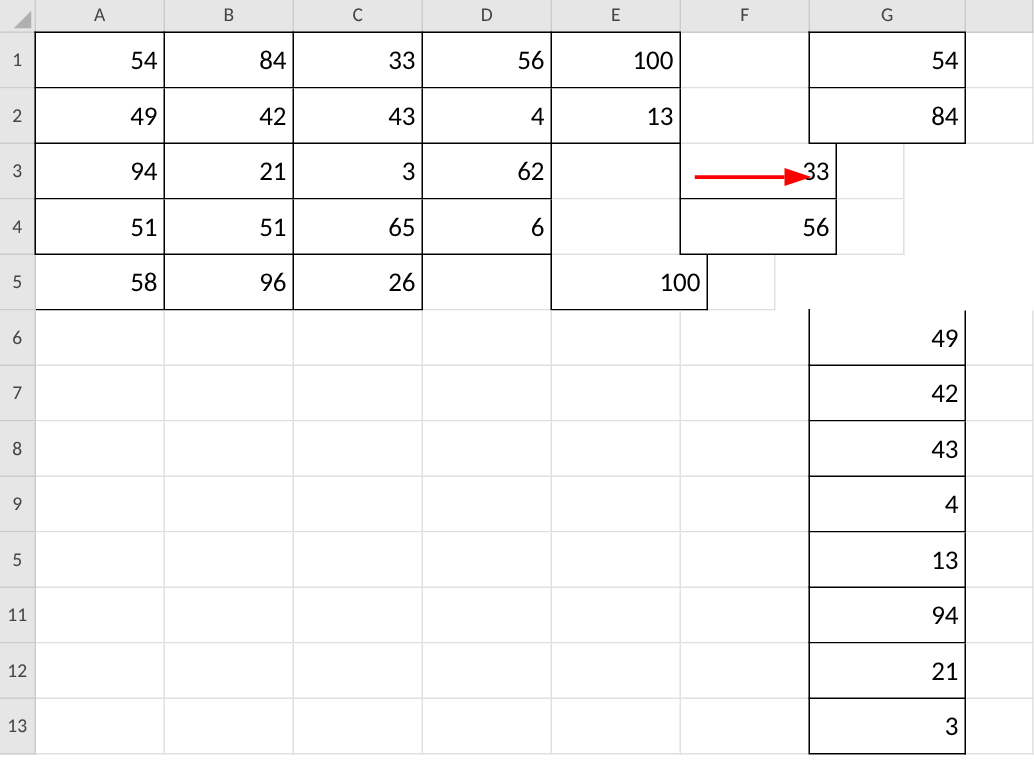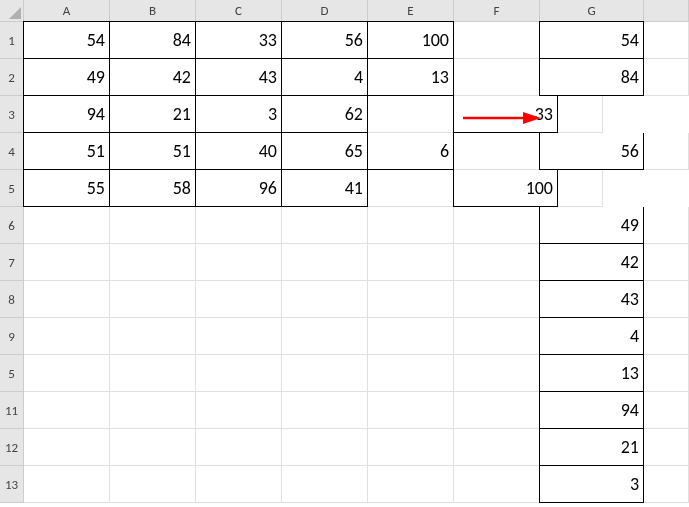--- a/index.html
+++ b/index.html
@@ -158,32 +158,30 @@
         <div class="cell bordered" style="width: 86px; height: 37px;">21</div>
         <div class="cell bordered" style="width: 86px; height: 37px;">3</div>
         <div class="cell bordered" style="width: 86px; height: 37px;">62</div>
         <div class="cell" style="width: 86px; height: 37px;"></div>
         <div class="cell bordered leftedge" style="width: 104px; height: 37px;">33</div>
         <div class="cell" style="width: 45px; height: 37px;"></div>
       </div>
       <div class="grid-row">
         <div class="cell bordered leftedge" style="width: 86px; height: 37px;">51</div>
         <div class="cell bordered" style="width: 86px; height: 37px;">51</div>
-        <div class="cell bordered" style="width: 86px; height: 37px;">40</div>
         <div class="cell bordered" style="width: 86px; height: 37px;">65</div>
         <div class="cell bordered" style="width: 86px; height: 37px;">6</div>
         <div class="cell" style="width: 86px; height: 37px;"></div>
         <div class="cell bordered leftedge" style="width: 104px; height: 37px;">56</div>
         <div class="cell" style="width: 45px; height: 37px;"></div>
       </div>
       <div class="grid-row">
-        <div class="cell bordered leftedge" style="width: 86px; height: 37px;">55</div>
         <div class="cell bordered" style="width: 86px; height: 37px;">58</div>
         <div class="cell bordered" style="width: 86px; height: 37px;">96</div>
-        <div class="cell bordered" style="width: 86px; height: 37px;">41</div>
+        <div class="cell bordered" style="width: 86px; height: 37px;">26</div>
         <div class="cell" style="width: 86px; height: 37px;"></div>
         <div class="cell bordered leftedge" style="width: 104px; height: 37px;">100</div>
         <div class="cell" style="width: 45px; height: 37px;"></div>
       </div>
       <div class="grid-row">
         <div class="cell" style="width: 86px; height: 37px;"></div>
         <div class="cell" style="width: 86px; height: 37px;"></div>
         <div class="cell" style="width: 86px; height: 37px;"></div>
         <div class="cell" style="width: 86px; height: 37px;"></div>
         <div class="cell" style="width: 86px; height: 37px;"></div>

